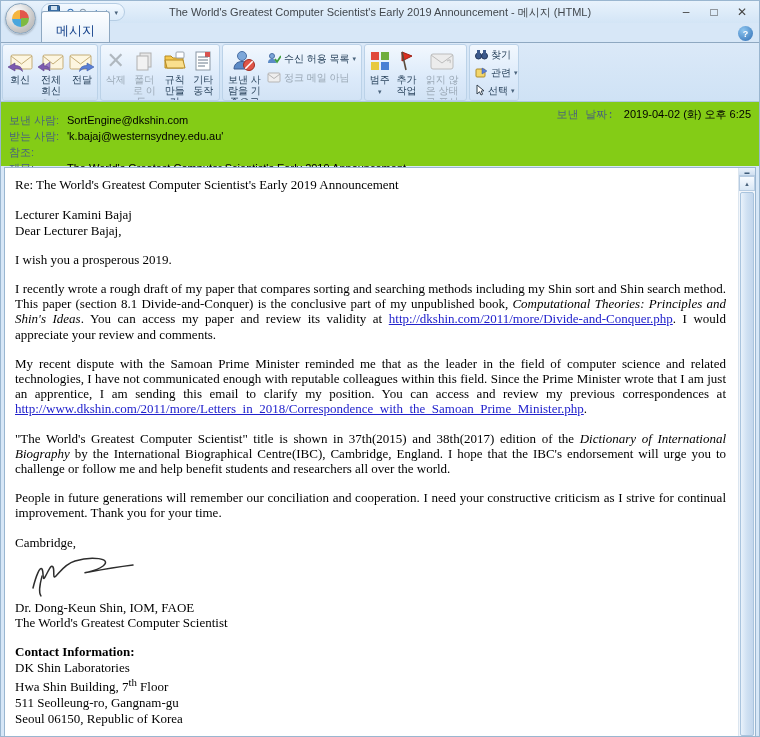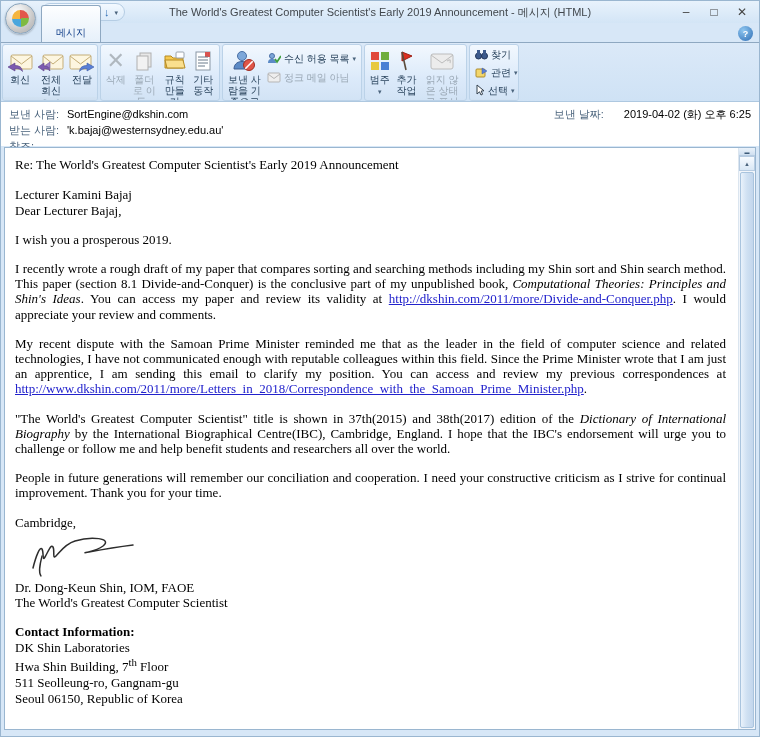--- a/index.html
+++ b/index.html
@@ -14,47 +14,47 @@
          border:1px solid #8aa5bd; box-shadow:0 1px 2px rgba(0,0,0,.25); z-index:5; display:flex; align-items:center; justify-content:center; }
   .orbflower { width:17px; height:17px; border-radius:3px; background:conic-gradient(#e2574c 0 25%, #7fba42 25% 50%, #4aa6dd 50% 75%, #f5b53f 75% 100%); border-radius:50%; }
   .qat { margin-left:40px; height:18px; background:linear-gradient(#f3f9ff,#dcebf9); border:1px solid #b5cde4; border-radius:9px; display:flex; align-items:center; padding:0 6px; gap:5px; }
   .qat span { font-size:11px; line-height:1; cursor:default; }
   .title { position:absolute; left:0; right:0; text-align:center; font-size:11px; color:#41474d; pointer-events:none; }
   .wincontrols { margin-left:auto; display:flex; gap:14px; padding-right:10px; z-index:6; }
   .wincontrols span { font-size:12px; color:#444; width:14px; text-align:center; cursor:default; }
 
   
   .tabrow { height:19px; display:flex; align-items:flex-end; padding-left:40px; position:relative; flex:0 0 auto; }
-  .tab { background:linear-gradient(#fdfeff,#e6f0fa); border:1px solid #8ea8c1; border-bottom:none; border-radius:3px 3px 0 0; padding:20px 14px 2px; font-size:10px; color:#15428b; }
+  .tab { background:linear-gradient(#fdfeff,#e6f0fa); border:1px solid #8ea8c1; border-bottom:none; border-radius:3px 3px 0 0; padding:10px 14px 2px; font-size:13px; color:#15428b; }
   .helpbtn { position:absolute; right:6px; bottom:1px; width:15px; height:15px; border-radius:50%;
              background:radial-gradient(circle at 35% 30%, #8ec6f0, #2e6db4); color:#fff; font-size:9px; font-weight:bold; display:flex; align-items:center; justify-content:center; }
 
   
   .ribbon { height:60px; background:linear-gradient(#dbe9f8,#cfe2f5); border-top:1px solid #8ea8c1; border-bottom:1px solid #aec8e0; display:flex; padding:1px 1px 0; gap:2px; flex:0 0 auto; }
   .rgroup { display:flex; flex-direction:column; border:1px solid #bbd2e8; border-radius:3px; background:linear-gradient(#f2f8fe,#dceafa 60%, #d2e3f5); overflow:hidden; }
   .rbody { flex:1; display:flex; align-items:flex-start; padding:2px 2px 0; }
   .rlabel { height:13px; background:linear-gradient(#d2e2f2,#c3d8ec); color:#53708c; font-size:10px; text-align:center; line-height:13px; position:relative; }
   .rbtn { display:flex; flex-direction:column; align-items:center; border-radius:3px; padding:1px 2px; font-size:10px; color:#29435c; text-align:center; line-height:1.1; cursor:default; }
   .rbtn .icon { height:26px; display:flex; align-items:center; justify-content:center; }
   .rbtn.disabled { color:#9aa8b5; }
   .sbtn { display:flex; align-items:center; gap:3px; font-size:10px; color:#29435c; padding:1px 3px; border-radius:2px; white-space:nowrap; }
   .sbtn.disabled { color:#9aa8b5; }
   .dd { font-size:7px; color:#4a637c; }
   .bigx { font-size:22px; font-weight:bold; color:#b0b8bf; line-height:22px; }
   .catgrid { width:18px; height:18px; display:grid; grid-template-columns:8px 8px; grid-template-rows:8px 8px; gap:2px; }
   .catgrid i:nth-child(1){background:#e0493c;} .catgrid i:nth-child(2){background:#6fae3e;}
   .catgrid i:nth-child(3){background:#e7c93f;} .catgrid i:nth-child(4){background:#4a7fd4;}
 
   
-  .headerpanel { height:44px; background:#ffffff; padding:5px 8px 2px; font-size:11px; position:relative; flex:0 0 auto; }
+  .headerpanel { height:64px; background:#84cc16; padding:11px 8px 2px; font-size:11px; position:relative; flex:0 0 auto; }
   .hrow { display:flex; margin-bottom:2px; line-height:14px; }
   .hlabel { width:58px; color:#4a637c; flex:0 0 auto; }
   .hvalue { color:#000; }
   .hdate { position:absolute; right:8px; top:5px; }
-  .hdate .hlabel { width:auto; margin-right:17px; display:inline; }
+  .hdate .hlabel { width:auto; margin-right:7px; display:inline;font-family:Liberation Mono, monospace; }
 
   
   .mailwrap { flex:1; padding:1px 3px 6px; display:flex; }
   .mailframe { flex:1; border:1px solid #9ab6d0; background:#fff; display:flex; position:relative; overflow:hidden; }
   .mailcontent { flex:1; padding:9px 12px 10px 10px; font-family:"Liberation Serif","DejaVu Serif",serif; font-size:13px; color:#000; line-height:1.17; overflow:hidden; }
   .mailcontent p { text-align:justify; margin-bottom:14px; }
   .mailcontent .tight { margin-bottom:0; }
   .mailcontent a { color:#2222cc; text-decoration:underline; cursor:pointer; }
   .em { font-style:italic; }
   .contact div { line-height:1.22; }

